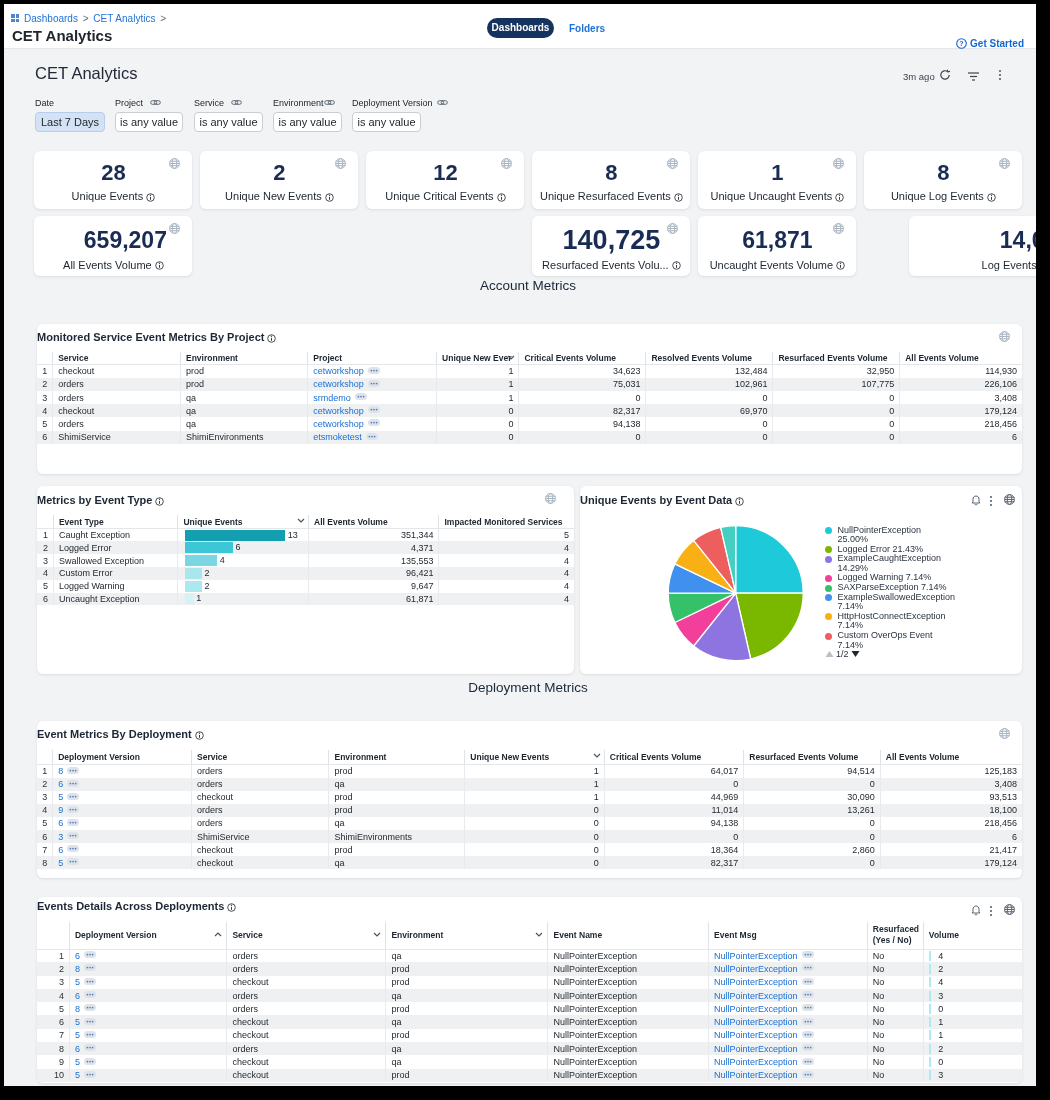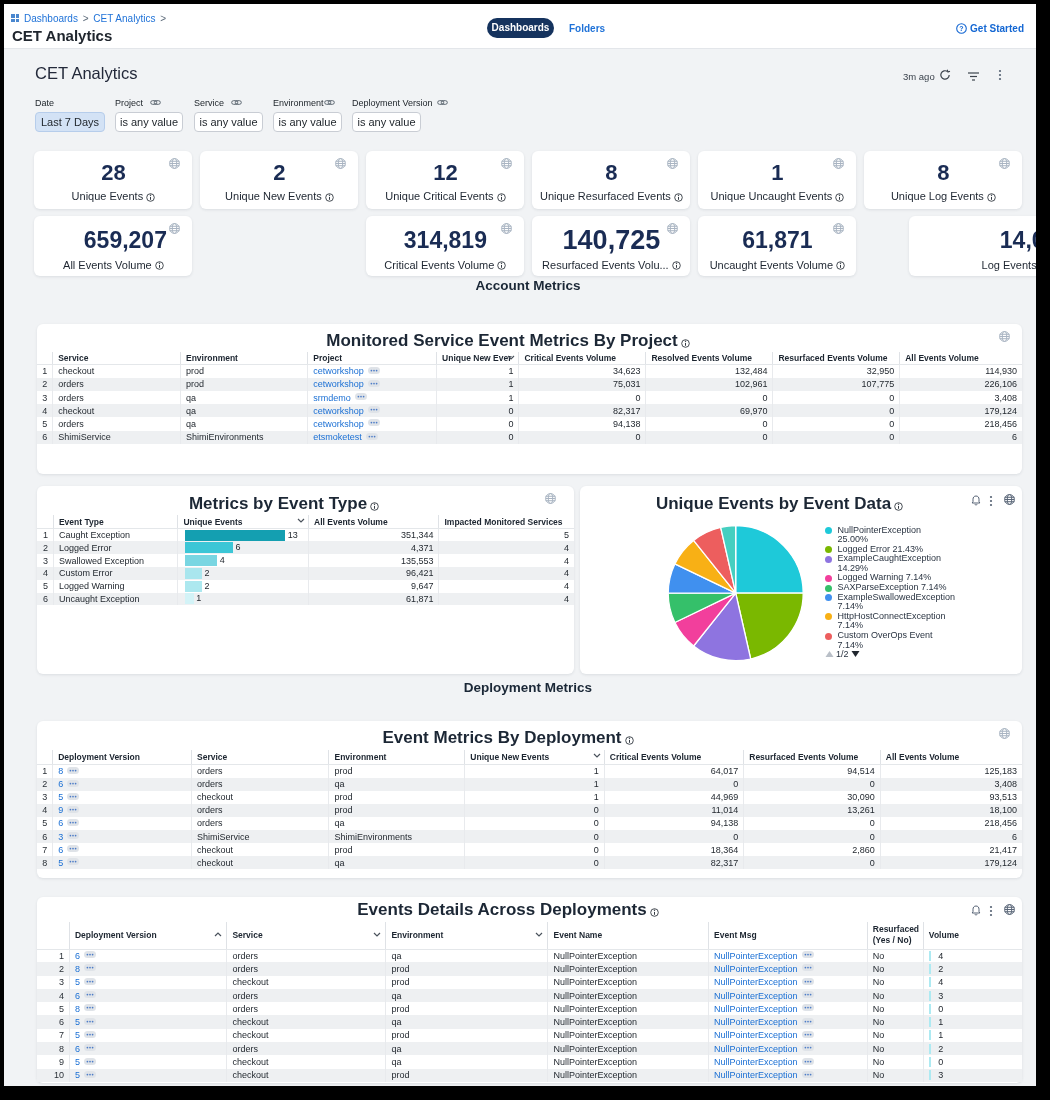--- a/index.html
+++ b/index.html
@@ -6,30 +6,30 @@
 html,body { width:1050px; height:1100px; background:#000; font-family:"Liberation Sans", sans-serif; }
 .page { position:absolute; left:4px; top:4px; width:1032px; height:1082px; background:#f1f3f5; overflow:hidden; }
 .topbar { position:absolute; left:0; top:0; width:100%; height:45px; background:#fff; border-bottom:1px solid #e3e6ea; z-index:5; }
 .crumb { position:absolute; left:20px; top:9px; font-size:10px; color:#1f72d8; }
 .crumb .sep { color:#5d6b7a; padding:0 2px; }
 .gicon { position:absolute; left:7px; top:10px; width:8px; height:8px; }
 .gicon div { position:absolute; background:#4a87cf; }
 .ptitle { position:absolute; left:8px; top:23px; font-size:15px; font-weight:bold; color:#20262e; }
 .tabpill { position:absolute; left:483px; top:14px; width:67px; height:20px; background:#15335e; color:#fff; font-size:10px; font-weight:bold; border-radius:10px; text-align:center; line-height:20px; }
 .folders { position:absolute; left:565px; top:19px; font-size:10px; color:#1f72d8; font-weight:bold; }
-.getstarted { position:absolute; right:12px; top:19px; font-size:10px; color:#1467d3; font-weight:bold; }
+.getstarted { position:absolute; right:12px; top:34px; font-size:10px; color:#1467d3; font-weight:bold; }
 .h1 { position:absolute; left:31px; top:60px; font-size:16.5px; font-weight:500; color:#23293a; }
 .meta { position:absolute; top:67px; left:899px; font-size:9.5px; color:#3a424c; }
 .flabel { position:absolute; top:94px; font-size:9px; color:#22282e; font-weight:500; }
 .fbtn { position:absolute; top:108px; height:20px; border:1px solid #c9cdd4; background:#fff; border-radius:4px; font-size:11px; color:#22282e; text-align:center; line-height:18px; }
 .card { position:absolute; background:#fff; border-radius:6px; box-shadow:0 1px 3px rgba(30,40,60,0.10); }
 .mnum { position:absolute; width:100%; text-align:center; font-weight:600; color:#1a2c54; }
 .mlab { position:absolute; width:100%; text-align:center; font-size:11px; color:#1d2530; }
-.ctitle { position:absolute; left:0; width:calc(100% - 43px); text-align:center; font-size:17px; font-weight:bold; color:#1c2735; }
-.sect { position:absolute; left:30px; width:988px; text-align:center; font-size:13.5px; font-weight:bold; color:#1a2736; }
+.ctitle { position:absolute; left:0; width:calc(100% - 43px); font-size:11px; font-weight:bold; color:#1c2735; }
+.sect { position:absolute; left:30px; width:988px; text-align:center; font-size:13.5px; font-weight:normal; color:#1a2736; }
 table.dt { border-collapse:collapse; table-layout:fixed; position:absolute; }
 table.dt td, table.dt th { padding:0; overflow:hidden; white-space:nowrap; }
 table.dt th { font-size:8.5px; font-weight:bold; color:#1c2530; text-align:left; border-left:1px solid #dfe2e6; border-bottom:1px solid #e4e7ea; position:relative; }
 table.dt td { font-size:9px; color:#242a31; border-left:1px solid #e8eaed; }
 table.dt th:first-child, table.dt td:first-child { border-left:none; }
 table.dt tr.g { background:#eef0f2; }
 table.dt .rn { text-align:right; padding-right:5px; color:#2a3037; }
 table.dt .num { text-align:right; padding-right:5px; }
 table.dt .pl { padding-left:5px; }
 a.lk { color:#1a6fd4; text-decoration:none; }
@@ -198,35 +198,20 @@
           <circle cx="4.5" cy="2.3" r="0.7" fill="#333a42"></circle>
         </svg></div>
 <svg style="position:absolute;left:135px;top:7px" width="11" height="11" viewBox="0 0 11 11">
         <circle cx="5.5" cy="5.5" r="4.9" fill="none" stroke="#a9b4c2" stroke-width="1"></circle>
         <ellipse cx="5.5" cy="5.5" rx="2.205" ry="4.9" fill="none" stroke="#a9b4c2" stroke-width="1"></ellipse>
         <line x1="0.5999999999999996" y1="3.295" x2="10.4" y2="3.295" stroke="#a9b4c2" stroke-width="1"></line>
         <line x1="0.5999999999999996" y1="7.705" x2="10.4" y2="7.705" stroke="#a9b4c2" stroke-width="1"></line>
         <line x1="0.7469999999999999" y1="5.5" x2="10.253" y2="5.5" stroke="#a9b4c2" stroke-width="1"></line>
       </svg>
 </div>
-<div class="card" style="left:362.4px; top:211.5px; width:158px; height:60px;">
-<div class="mnum" style="top:12px; line-height:24px; font-size:23px;">314,819</div>
-<div class="mlab" style="top:43px;">Critical Events Volume<svg style="vertical-align:-1.5px;margin-left:3px" width="9" height="9" viewBox="0 0 9 9">
-          <circle cx="4.5" cy="4.5" r="3.8" fill="none" stroke="#333a42" stroke-width="0.9"></circle>
-          <line x1="4.5" y1="3.9" x2="4.5" y2="6.8" stroke="#333a42" stroke-width="1"></line>
-          <circle cx="4.5" cy="2.3" r="0.7" fill="#333a42"></circle>
-        </svg></div>
-<svg style="position:absolute;left:135px;top:7px" width="11" height="11" viewBox="0 0 11 11">
-        <circle cx="5.5" cy="5.5" r="4.9" fill="none" stroke="#a9b4c2" stroke-width="1"></circle>
-        <ellipse cx="5.5" cy="5.5" rx="2.205" ry="4.9" fill="none" stroke="#a9b4c2" stroke-width="1"></ellipse>
-        <line x1="0.5999999999999996" y1="3.295" x2="10.4" y2="3.295" stroke="#a9b4c2" stroke-width="1"></line>
-        <line x1="0.5999999999999996" y1="7.705" x2="10.4" y2="7.705" stroke="#a9b4c2" stroke-width="1"></line>
-        <line x1="0.7469999999999999" y1="5.5" x2="10.253" y2="5.5" stroke="#a9b4c2" stroke-width="1"></line>
-      </svg>
-</div>
 <div class="card" style="left:528.4px; top:211.5px; width:158px; height:60px;">
 <div class="mnum" style="top:12px; line-height:24px; font-size:27px;">140,725</div>
 <div class="mlab" style="top:43px;">Resurfaced Events Volu...<svg style="vertical-align:-1.5px;margin-left:3px" width="9" height="9" viewBox="0 0 9 9">
           <circle cx="4.5" cy="4.5" r="3.8" fill="none" stroke="#333a42" stroke-width="0.9"></circle>
           <line x1="4.5" y1="3.9" x2="4.5" y2="6.8" stroke="#333a42" stroke-width="1"></line>
           <circle cx="4.5" cy="2.3" r="0.7" fill="#333a42"></circle>
         </svg></div>
 <svg style="position:absolute;left:135px;top:7px" width="11" height="11" viewBox="0 0 11 11">
         <circle cx="5.5" cy="5.5" r="4.9" fill="none" stroke="#a9b4c2" stroke-width="1"></circle>
         <ellipse cx="5.5" cy="5.5" rx="2.205" ry="4.9" fill="none" stroke="#a9b4c2" stroke-width="1"></ellipse>

